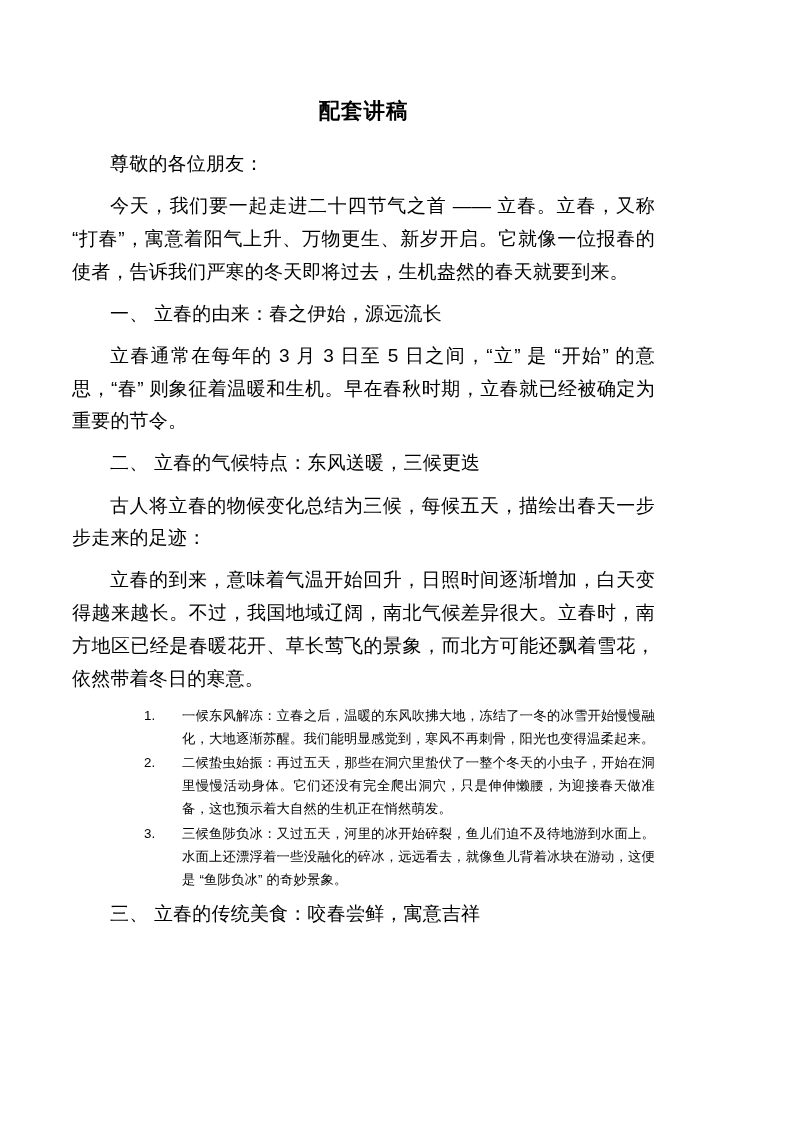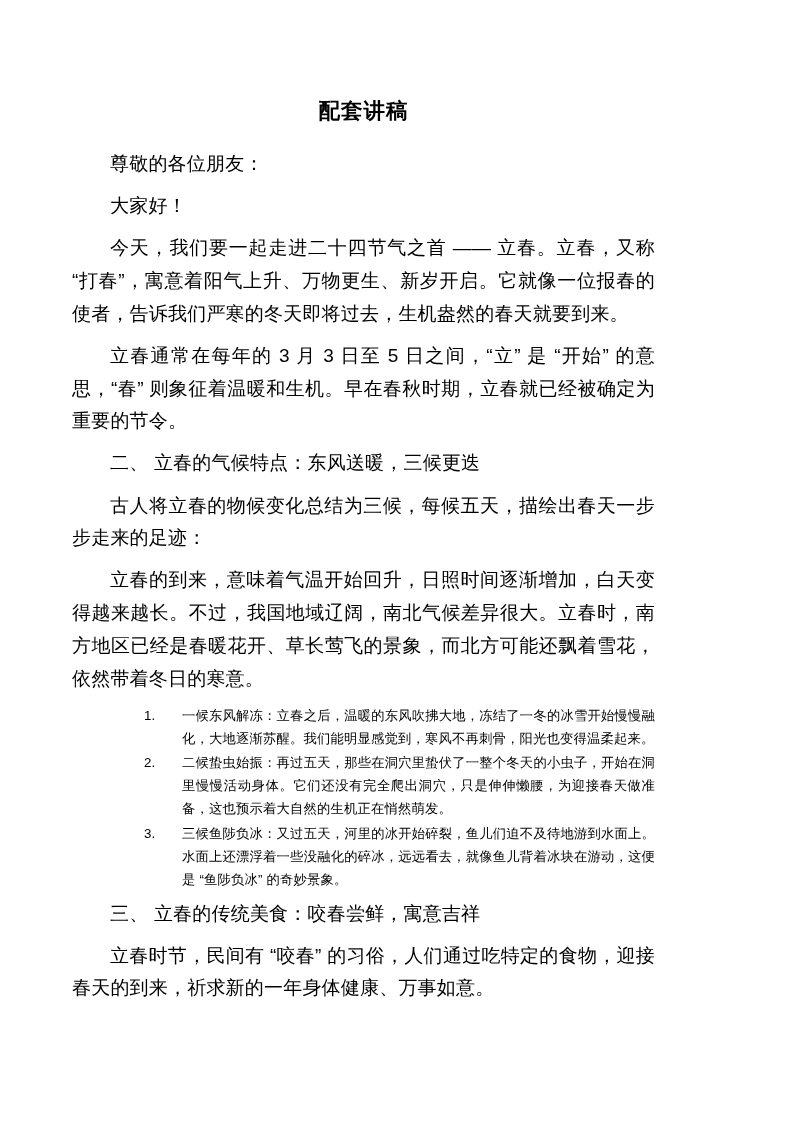--- a/index.html
+++ b/index.html
@@ -68,29 +68,28 @@
   }
 </style>
 </head>
 <body>
 
 <div class="page">
 
   <div class="doc-title">配套讲稿</div>
 
   <p class="indent">尊敬的各位朋友：</p>
-  <p class="indent">大家好！</p>
   <p class="indent">今天，我们要一起走进二十四节气之首 —— 立春。立春，又称 “打春”，寓意着阳气上升、万物更生、新岁开启。它就像一位报春的使者，告诉我们严寒的冬天即将过去，生机盎然的春天就要到来。</p>
+  <p class="indent">一、 立春的由来：春之伊始，源远流长</p>
   <p class="indent">立春通常在每年的 3 月 3 日至 5 日之间，“立” 是 “开始” 的意思，“春” 则象征着温暖和生机。早在春秋时期，立春就已经被确定为重要的节令。</p>
   <p class="indent">二、 立春的气候特点：东风送暖，三候更迭</p>
   <p class="indent">古人将立春的物候变化总结为三候，每候五天，描绘出春天一步步走来的足迹：</p>
   <p class="indent">立春的到来，意味着气温开始回升，日照时间逐渐增加，白天变得越来越长。不过，我国地域辽阔，南北气候差异很大。立春时，南方地区已经是春暖花开、草长莺飞的景象，而北方可能还飘着雪花，依然带着冬日的寒意。</p>
 
   <ol class="trio">
     <li>一候东风解冻：立春之后，温暖的东风吹拂大地，冻结了一冬的冰雪开始慢慢融化，大地逐渐苏醒。我们能明显感觉到，寒风不再刺骨，阳光也变得温柔起来。</li>
     <li>二候蛰虫始振：再过五天，那些在洞穴里蛰伏了一整个冬天的小虫子，开始在洞里慢慢活动身体。它们还没有完全爬出洞穴，只是伸伸懒腰，为迎接春天做准备，这也预示着大自然的生机正在悄然萌发。</li>
     <li>三候鱼陟负冰：又过五天，河里的冰开始碎裂，鱼儿们迫不及待地游到水面上。水面上还漂浮着一些没融化的碎冰，远远看去，就像鱼儿背着冰块在游动，这便是 “鱼陟负冰” 的奇妙景象。</li>
   </ol>
 
   <p class="indent">三、 立春的传统美食：咬春尝鲜，寓意吉祥</p>
-  <p class="indent">立春时节，民间有 “咬春” 的习俗，人们通过吃特定的食物，迎接春天的到来，祈求新的一年身体健康、万事如意。</p>
 
 </div>
 
 </body></html>

